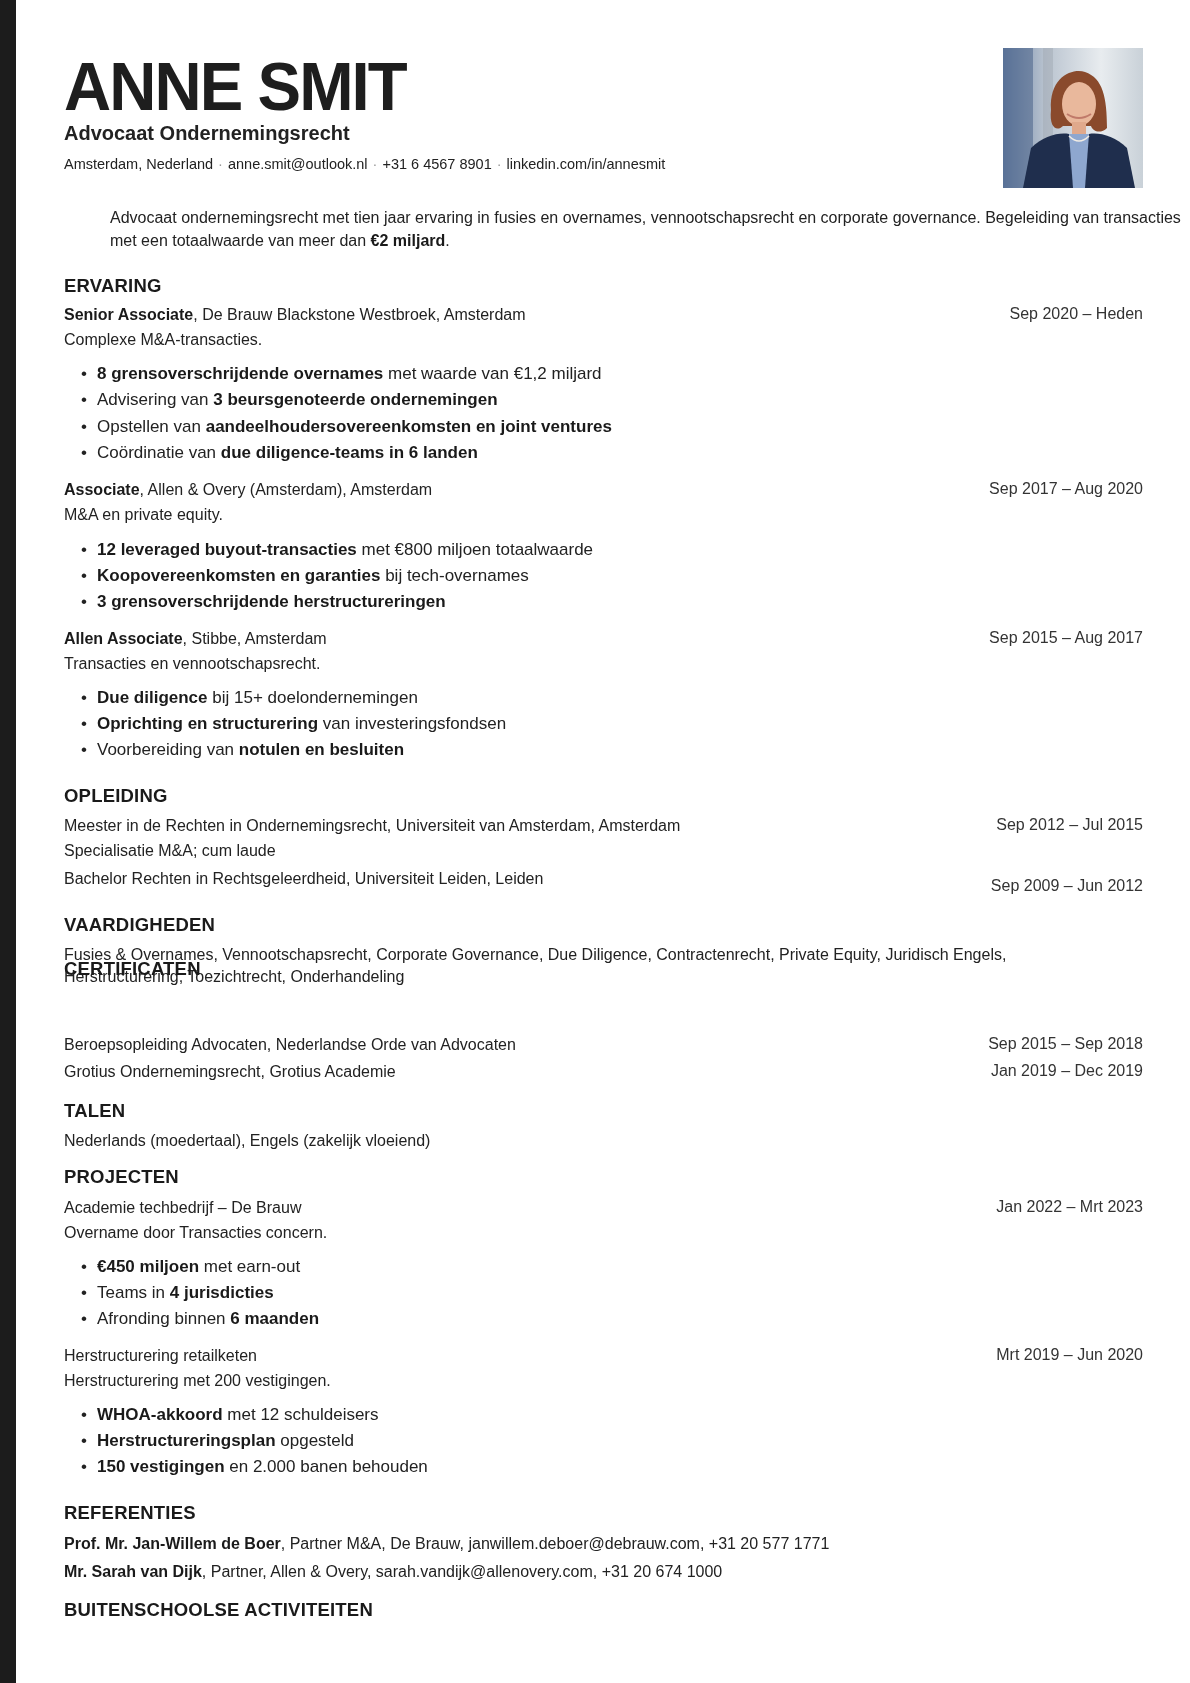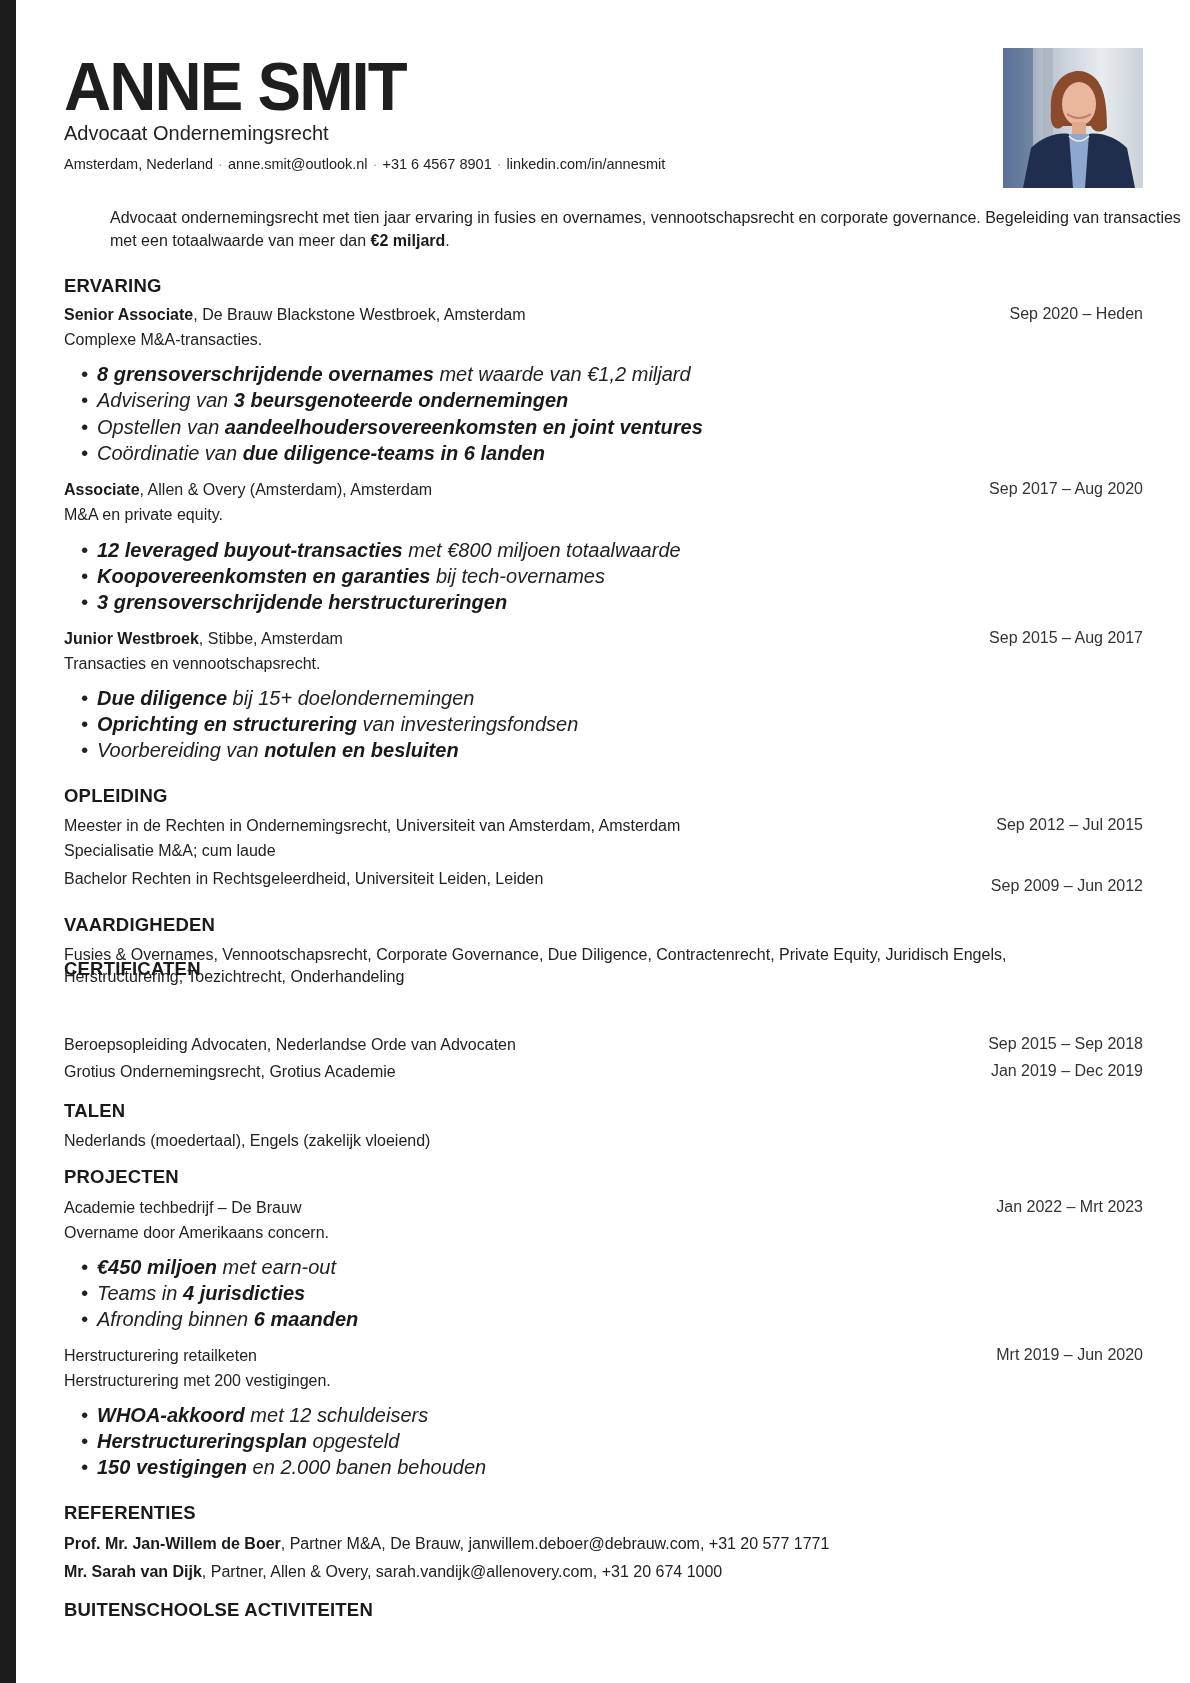--- a/index.html
+++ b/index.html
@@ -2,29 +2,29 @@
 <html><head>
 <meta charset="utf-8">
 <style>
   * { box-sizing: border-box; margin: 0; padding: 0; }
   html, body { width: 1190px; height: 1683px; background: #ffffff; overflow: hidden; }
   body { position: relative; font-family: "Liberation Sans", "DejaVu Sans", sans-serif; color: #222222; }
   .sidebar-bar { position: absolute; left: 0; top: 0; width: 16px; height: 1683px; background: #1c1c1c; }
   .page { position: absolute; left: 64px; top: 0; width: 1079px; }
   .abs { position: absolute; white-space: nowrap; }
   .name { left: 0; top: 52px; font-size: 68px; font-weight: 700; letter-spacing: -2px; color: #1e1e1e; line-height: 1; transform: scaleX(0.96); transform-origin: left; }
-  .jobtitle { left: 0; top: 122px; font-size: 20px; font-weight: 400; color: #222; }
+  .jobtitle { left: 0; top: 122px; font-size: 20px; font-weight: 700; color: #222; }
   .contact { left: 0; top: 156px; font-size: 14.5px; color: #222; }
   .contact .sep { color: #999; margin: 0 5px; }
   .photo { position: absolute; left: 939px; top: 48px; width: 140px; height: 140px; overflow: hidden; }
   .summary { left: 0; top: 206px; width: 1079px; white-space: normal; font-size: 16px; line-height: 23px; color: #222; margin-left: 46px; }
   .h2 { font-size: 18.5px; font-weight: 700; color: #1a1a1a; letter-spacing: 0.2px; }
   .line { font-size: 16px; color: #222; line-height: 20px; }
   .date { right: 0; font-size: 16px; color: #333; line-height: 20px; }
-  .bullet { font-size: 20px; color: #222; line-height: 20px; padding-left: 33px; font-style: italic; }
+  .bullet { font-size: 17px; color: #222; line-height: 20px; padding-left: 33px; }
   .bullet::before { content: "•"; position: absolute; left: 17px; top: 0; color: #222; }
   b { font-weight: 700; color: #1a1a1a; }
 </style>
 </head>
 <body>
 
 <div class="sidebar-bar"></div>
 
 <div class="page">
 
@@ -75,21 +75,21 @@
   <div class="abs bullet" style="top:417px"><span>Opstellen van </span><b>aandeelhoudersovereenkomsten en joint ventures</b><span></span></div>
   <div class="abs bullet" style="top:443px"><span>Coördinatie van </span><b>due diligence-teams in 6 landen</b><span></span></div>
 
   <div class="abs line" style="top:480px"><b>Associate</b><span>, Allen &amp; Overy (Amsterdam), Amsterdam</span></div>
   <div class="abs date" style="top:479px">Sep 2017 – Aug 2020</div>
   <div class="abs line" style="top:505px">M&amp;A en private equity.</div>
   <div class="abs bullet" style="top:540px"><span></span><b>12 leveraged buyout-transacties</b><span> met €800 miljoen totaalwaarde</span></div>
   <div class="abs bullet" style="top:566px"><span></span><b>Koopovereenkomsten en garanties</b><span> bij tech-overnames</span></div>
   <div class="abs bullet" style="top:592px"><span></span><b>3 grensoverschrijdende herstructureringen</b><span></span></div>
 
-  <div class="abs line" style="top:629px"><b>Junior Westbroek</b><span>, Stibbe, Amsterdam</span></div>
+  <div class="abs line" style="top:629px"><b>Allen Associate</b><span>, Stibbe, Amsterdam</span></div>
   <div class="abs date" style="top:628px">Sep 2015 – Aug 2017</div>
   <div class="abs line" style="top:654px">Transacties en vennootschapsrecht.</div>
   <div class="abs bullet" style="top:688px"><span></span><b>Due diligence</b><span> bij 15+ doelondernemingen</span></div>
   <div class="abs bullet" style="top:714px"><span></span><b>Oprichting en structurering</b><span> van investeringsfondsen</span></div>
   <div class="abs bullet" style="top:740px"><span>Voorbereiding van </span><b>notulen en besluiten</b><span></span></div>
 
   <div class="abs h2" style="top:785px">OPLEIDING</div>
   <div class="abs line" style="top:816px">Meester in de Rechten in Ondernemingsrecht, Universiteit van Amsterdam, Amsterdam</div>
   <div class="abs date" style="top:815px">Sep 2012 – Jul 2015</div>
   <div class="abs line" style="top:841px">Specialisatie M&amp;A; cum laude</div>
@@ -105,21 +105,21 @@
   <div class="abs date" style="top:1034px">Sep 2015 – Sep 2018</div>
   <div class="abs line" style="top:1062px">Grotius Ondernemingsrecht, Grotius Academie</div>
   <div class="abs date" style="top:1061px">Jan 2019 – Dec 2019</div>
 
   <div class="abs h2" style="top:1100px">TALEN</div>
   <div class="abs line" style="top:1131px">Nederlands (moedertaal), Engels (zakelijk vloeiend)</div>
 
   <div class="abs h2" style="top:1166px">PROJECTEN</div>
   <div class="abs line" style="top:1198px">Academie techbedrijf – De Brauw</div>
   <div class="abs date" style="top:1197px">Jan 2022 – Mrt 2023</div>
-  <div class="abs line" style="top:1223px">Overname door Amerikaans concern.</div>
+  <div class="abs line" style="top:1223px">Overname door Transacties concern.</div>
   <div class="abs bullet" style="top:1257px"><span></span><b>€450 miljoen</b><span> met earn-out</span></div>
   <div class="abs bullet" style="top:1283px"><span>Teams in </span><b>4 jurisdicties</b><span></span></div>
   <div class="abs bullet" style="top:1309px"><span>Afronding binnen </span><b>6 maanden</b><span></span></div>
 
   <div class="abs line" style="top:1346px">Herstructurering retailketen</div>
   <div class="abs date" style="top:1345px">Mrt 2019 – Jun 2020</div>
   <div class="abs line" style="top:1371px">Herstructurering met 200 vestigingen.</div>
   <div class="abs bullet" style="top:1405px"><span></span><b>WHOA-akkoord</b><span> met 12 schuldeisers</span></div>
   <div class="abs bullet" style="top:1431px"><span></span><b>Herstructureringsplan</b><span> opgesteld</span></div>
   <div class="abs bullet" style="top:1457px"><span></span><b>150 vestigingen</b><span> en 2.000 banen behouden</span></div>

